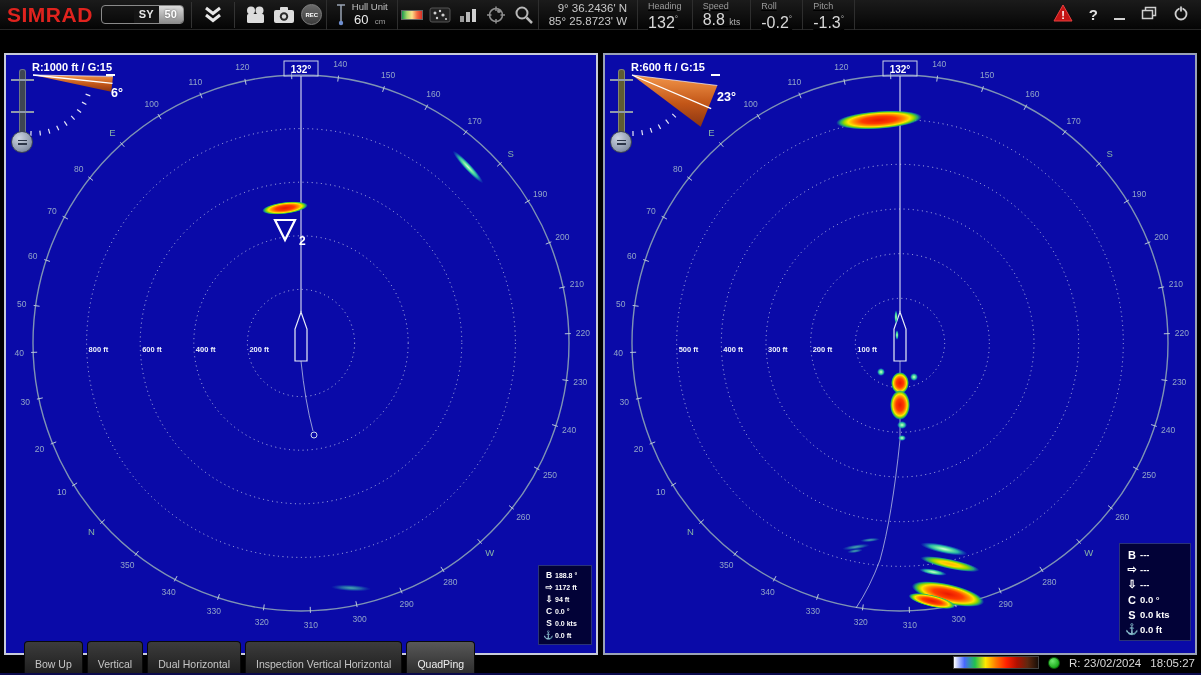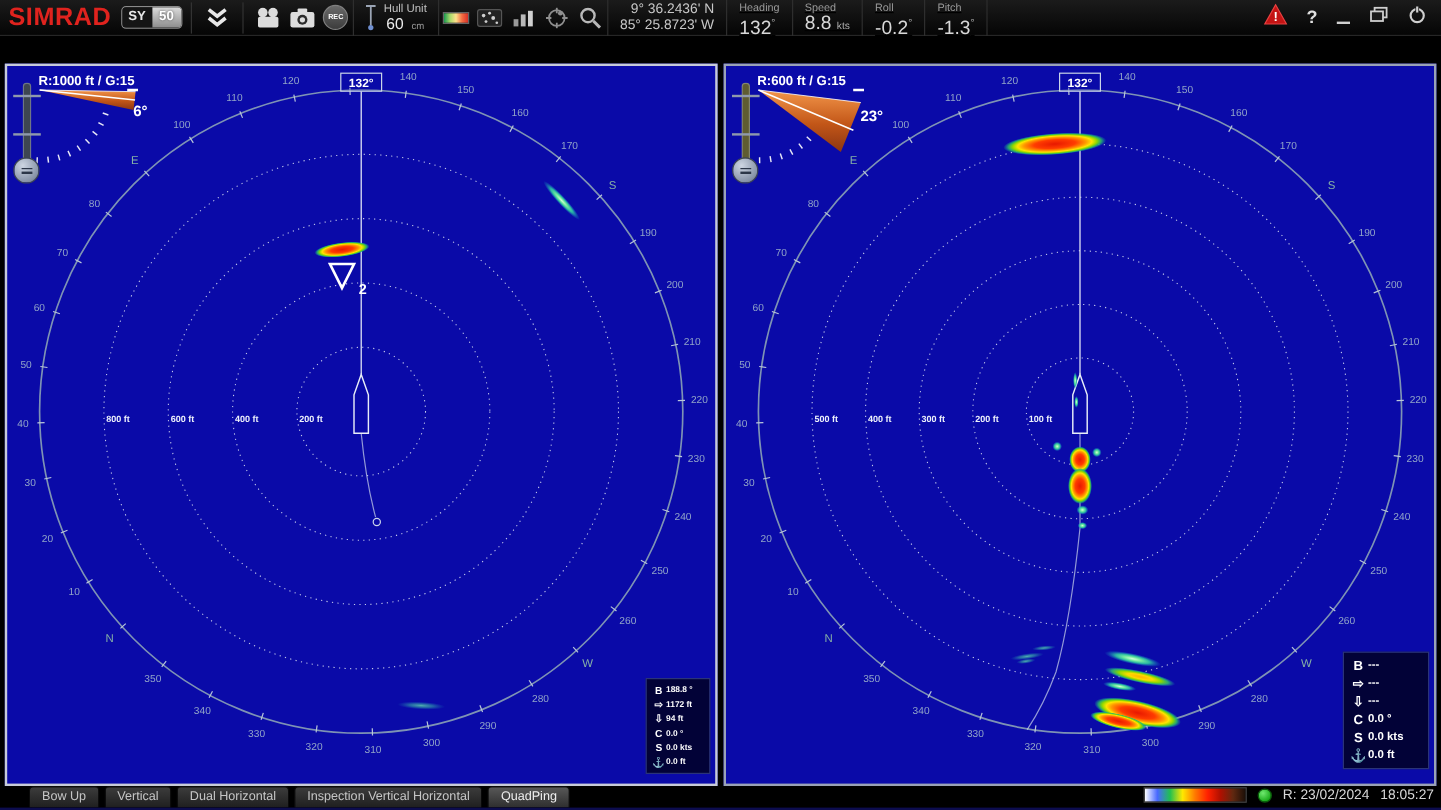--- a/index.html
+++ b/index.html
@@ -7,21 +7,21 @@
               font-family:"Liberation Sans", sans-serif; }
   #stage { position:relative; width:1201px; height:675px; background:#000; }
 
   
   .topbar { position:absolute; left:0; top:0; width:1201px; height:30px;
             background:linear-gradient(#1b1b1b,#050505); border-bottom:1px solid #262626;
             display:flex; align-items:center; }
   .brand { font-size:21px; font-weight:bold; color:#e0231e;
            letter-spacing:0.5px; margin:0 0 0 7px; }
   .badge { display:flex; border:1px solid #8a8a8a; border-radius:4px; overflow:hidden;
-           margin-left:8px; height:19px; align-items:stretch; }
+           margin-left:8px; height:19px; align-items:stretch;padding-left:32px; }
   .badge-sy { background:#151515; color:#e8e8e8; font-size:11px; font-weight:bold;
               padding:2px 5px; }
   .badge-50 { background:linear-gradient(#dcdcdc,#8d8d8d); color:#fff; font-size:11px;
               font-weight:bold; padding:2px 6px; text-shadow:0 0 2px #555; }
   .sep { width:1px; height:26px; background:#333; margin:0 7px; }
   .tb-btn { width:28px; height:24px; display:flex; align-items:center; justify-content:center;
             border-radius:3px; cursor:pointer; }
   .rec-btn { width:21px; height:21px; border-radius:50%; background:linear-gradient(#6a6a6a,#3c3c3c);
              border:1px solid #808080; color:#fff; font-size:6px; font-weight:bold;
              display:flex; align-items:center; justify-content:center; }
@@ -77,21 +77,21 @@
   .infobox.big { right:4px; bottom:12px; width:72px; }
   .infobox.big .row { grid-template-columns:16px auto; height:15px; }
   .infobox.big .ic  { color:#fff; font-size:11px; font-weight:bold; text-align:center; }
   .infobox.big .val { color:#fff; font-size:9.5px; font-weight:bold; }
 
   
   .bottombar { position:absolute; left:0; top:655px; width:1201px; height:18px; background:#000;
                display:flex; align-items:flex-end; }
   .tabs { display:flex; gap:4px; margin-left:24px; }
   .tab { background:linear-gradient(#3c3c3c,#1f1f1f); border:1px solid #0a0a0a; border-bottom:none;
-         color:#c6c6c6; font-size:10.5px; padding:2px 10px 3px 10px; border-radius:4px 4px 0 0;
+         color:#c6c6c6; font-size:10.5px; padding:16px 10px 3px 10px; border-radius:4px 4px 0 0;
          white-space:nowrap; cursor:pointer; }
   .tab.active { background:linear-gradient(#585858,#2e2e2e); color:#efefef; }
   .status { position:absolute; right:6px; top:1px; display:flex; align-items:center; gap:9px; }
   .palette { width:86px; height:13px; border:1px solid #444; }
   .status-dot { width:12px; height:12px; border-radius:50%; background:radial-gradient(circle at 35% 30%, #6fe86f, #17a817 75%); border:1px solid #0c5c0c; }
   .status-text { color:#d8d8d8; font-size:11.5px; }
   .bottom-edge { position:absolute; left:0; top:673px; width:1201px; height:2px; background:#0c0c4e; }
 </style>
 </head>
 <body>

